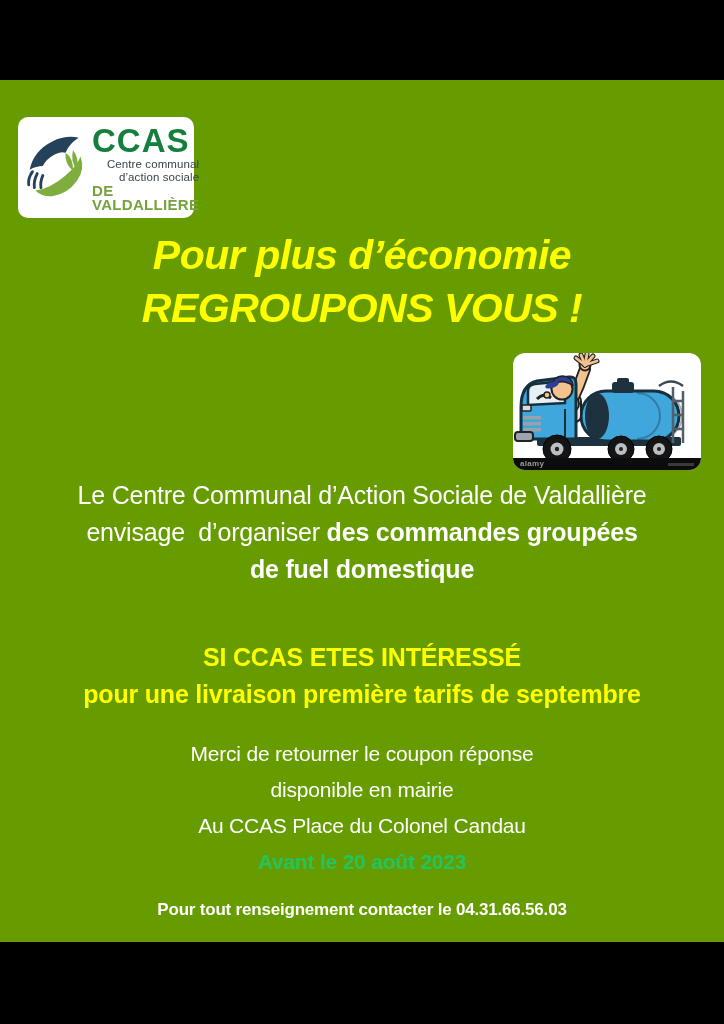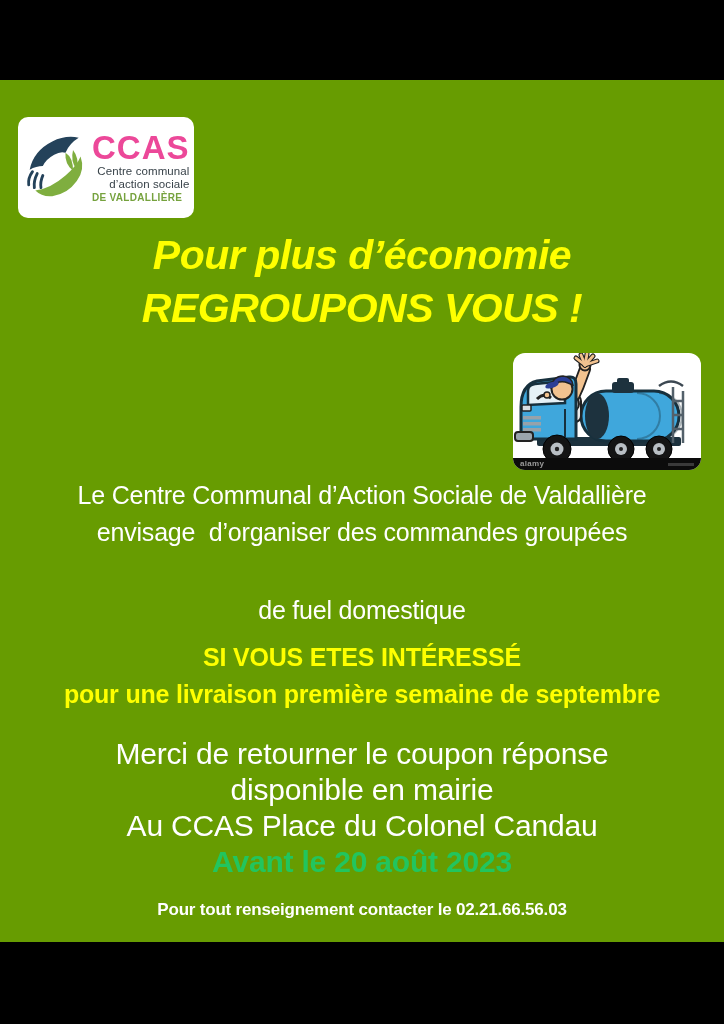--- a/index.html
+++ b/index.html
@@ -12,23 +12,23 @@
   .green-bg { position: absolute; left: 0; top: 80px; width: 724px; height: 862px; background: #679c01; }
 
   
   .logo-box {
     position: absolute; left: 18px; top: 117px; width: 176px; height: 101px;
     background: #fff; border-radius: 10px;
     display: flex; align-items: center; padding-left: 6px; box-sizing: border-box;
   }
   .logo-mark { flex: 0 0 auto; }
   .logo-text { margin-left: 2px; display: flex; flex-direction: column; }
-  .logo-acronym { font-size: 33px; font-weight: 700; color: #ec4899; line-height: 34px; letter-spacing: 1px; }
+  .logo-acronym { font-size: 33px; font-weight: 700; color: #15803d; line-height: 34px; letter-spacing: 1px; }
   .logo-sub { font-size: 11.5px; line-height: 13px; color: #39434a; font-weight: 500; letter-spacing: 0.1px; text-align: right; }
-  .logo-sub3 { font-size: 10px; line-height: 14px; color: #76a23e; font-weight: 700; letter-spacing: 0.3px; }
+  .logo-sub3 { font-size: 15px; line-height: 14px; color: #76a23e; font-weight: 700; letter-spacing: 0.3px; }
 
   
   .headline {
     position: absolute; left: 0; top: 229px; width: 724px;
     text-align: center; color: #ffff00; font-weight: 700;
     font-size: 41px; line-height: 53px; letter-spacing: -0.5px; font-style: italic;
   }
 
   
   .truck-box {
@@ -42,24 +42,24 @@
     padding: 0 7px; box-sizing: border-box;
   }
   .truck-wm { color: #9a9a9a; font-size: 8px; line-height: 8px; font-weight: 700; letter-spacing: 0.3px; }
   .truck-wm-dash { width: 26px; height: 3px; background: #3a3a3a; }
 
   
   .txt { position: absolute; left: 0; width: 724px; text-align: center; letter-spacing: -0.2px; }
   .intro { top: 477px; font-size: 25px; line-height: 37px; color: #ffffff; }
   .intro .preserve { white-space: pre-wrap; }
   .highlight { top: 639px; font-size: 25px; line-height: 37px; color: #ffff00; font-weight: 700; }
-  .instructions { top: 736px; font-size: 30px; line-height: 36px; color: #ffffff; }
+  .instructions { top: 736px; font-size: 21px; line-height: 36px; color: #ffffff; }
   .deadline { color: #22c55e; font-weight: 700; }
   .footer-line { top: 898px; font-size: 17px; line-height: 24px; color: #ffffff; font-weight: 700; }
-  .b { font-weight: 400; margin-top: 41px; }
+  .b { font-weight: 700; }
 </style>
 </head>
 <body>
 
 <div class="poster">
   <div class="green-bg"></div>
 
   <div class="logo-box">
     <span class="logo-mark">
       <svg width="66" height="80" viewBox="0 0 70 80" aria-hidden="true">
@@ -155,25 +155,25 @@
     </div>
   </div>
 
   <div class="txt intro">
     <div>Le Centre Communal d’Action Sociale de Valdallière</div>
     <div class="preserve"><span>envisage  d’organiser </span><span class="b">des commandes groupées</span></div>
     <div class="b">de fuel domestique</div>
   </div>
 
   <div class="txt highlight">
-    <div>SI VOUS ETES INTÉRESSÉ</div>
-    <div>pour une livraison première semaine de septembre</div>
+    <div>SI CCAS ETES INTÉRESSÉ</div>
+    <div>pour une livraison première tarifs de septembre</div>
   </div>
 
   <div class="txt instructions">
     <div>Merci de retourner le coupon réponse</div>
     <div>disponible en mairie</div>
     <div>Au CCAS Place du Colonel Candau</div>
     <div class="deadline">Avant le 20 août 2023</div>
   </div>
 
-  <div class="txt footer-line">Pour tout renseignement contacter le 02.21.66.56.03</div>
+  <div class="txt footer-line">Pour tout renseignement contacter le 04.31.66.56.03</div>
 </div>
 
 </body></html>

